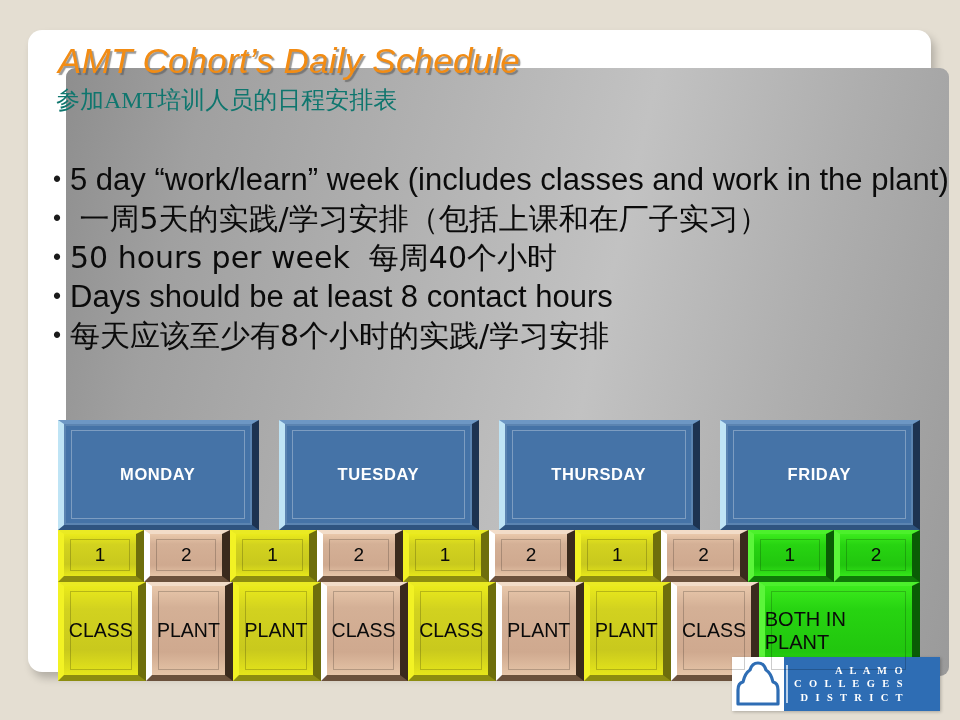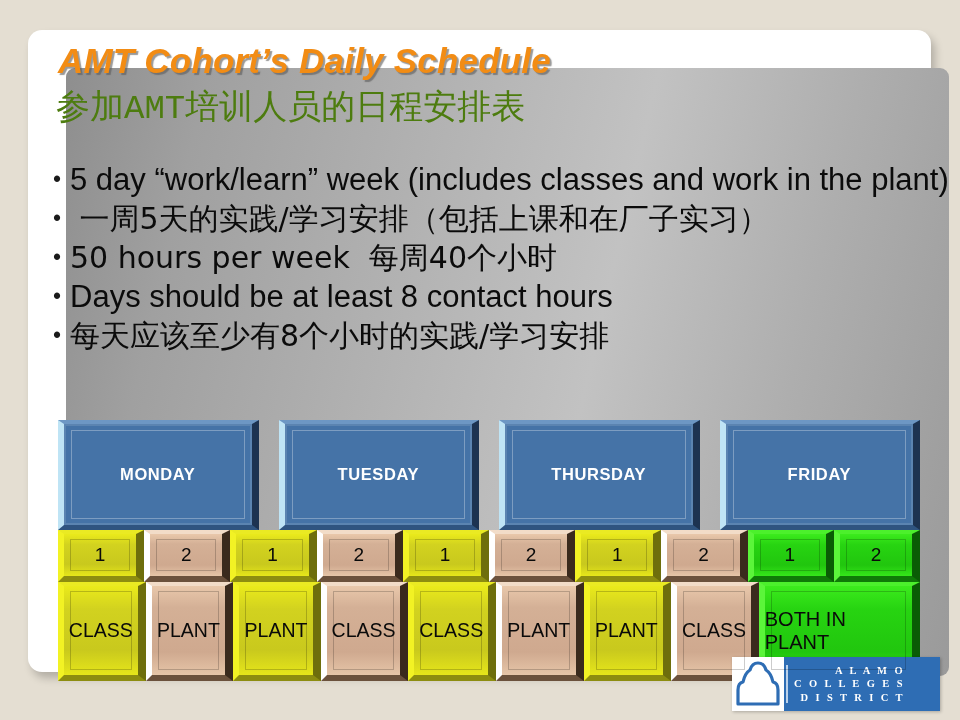--- a/index.html
+++ b/index.html
@@ -19,29 +19,29 @@
   .slide-body{
     position:absolute; left:38px; top:38px; width:883px; height:608px;
     border-radius:9px;
     background:linear-gradient(103deg,#8e8e8e 0%,#a0a0a0 14%,#b4b4b4 40%,#c2c2c2 58%,#aeaeae 78%,#9a9a9a 100%);
     overflow:hidden;
   }
 
   
   .title-en{
     position:absolute; left:58px; top:41px;
-    font-size:35px; font-weight:bold; font-style:italic;
+    font-size:35px; font-weight:normal; font-style:italic;
     color:#f28c14; letter-spacing:.2px;
     text-shadow:2px 2px 1px rgba(90,90,90,.62);
     white-space:nowrap;
   }
   .title-zh{
     position:absolute; left:56px; top:84px;
-    font-size:34px; color:#4d7c0f; white-space:nowrap;
-    font-family:Liberation Mono, monospace;
+    font-size:24px; color:#0f766e; white-space:nowrap;
+    font-family:Liberation Serif, serif;
   }
 
   
   .bullets{ position:absolute; left:44px; top:160px; width:930px; }
   .bullet-row{ position:relative; display:flex; align-items:flex-start; }
   .bullet-dot{
     width:26px; flex:0 0 26px; color:#1a1a1a; font-size:23px;
     line-height:1.0; padding-top:8px; text-align:center;
   }
   .bullet-text{

